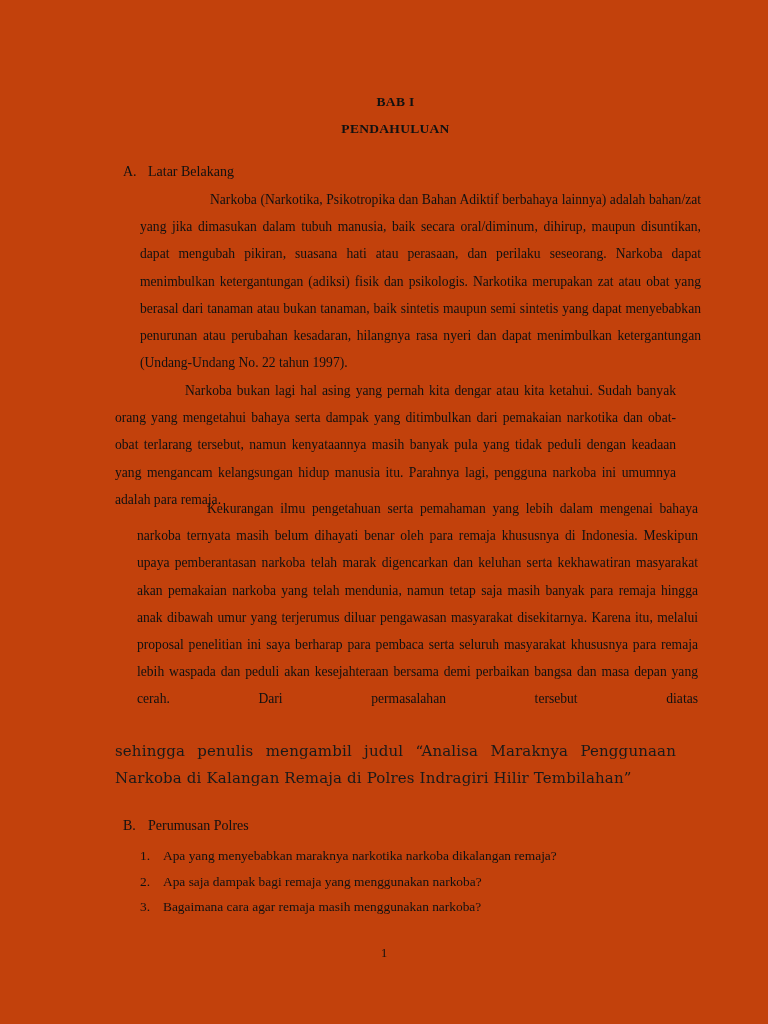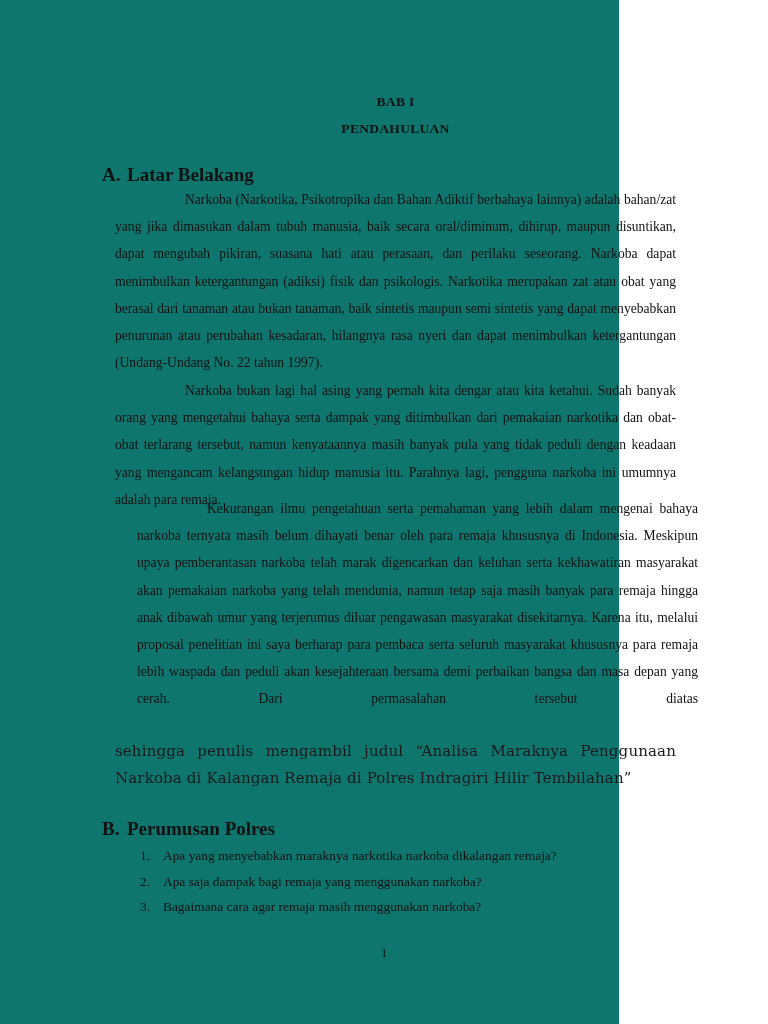--- a/index.html
+++ b/index.html
@@ -12,47 +12,47 @@
     height: 1024px;
     position: relative;
     font-family: "Liberation Serif", "DejaVu Serif", serif;
     color: #111111;
     overflow: hidden;
   }
 
   .page {
     position: absolute;
     left: 0; top: 0;
-    width: 619px;
+    width: 768px;
     height: 1024px;
-    background: #0f766e;
+    background: #c2410c;
   }
 
   
   .chapter-heads {
     position: absolute;
     left: 115px;
     top: 88px;
     width: 561px;
     text-align: center;
   }
   .chapter-line {
     font-weight: bold;
     font-size: 13.5px;
     letter-spacing: 0.3px;
     line-height: 27px;
   }
 
   
   .section-head {
     position: absolute;
-    left: 102px;
+    left: 123px;
     width: 561px;
-    font-weight: bold;
-    font-size: 19px;
+    font-weight: normal;
+    font-size: 14px;
     white-space: nowrap;
   }
   .section-head .letter {
     display: inline-block;
     width: 25px;
   }
 
   
   .body-block {
     position: absolute;
@@ -123,21 +123,21 @@
 
   <div class="chapter-heads">
     <div class="chapter-line">BAB I</div>
     <div class="chapter-line">PENDAHULUAN</div>
   </div>
 
   <div class="section-head" style="top:164px;">
     <span class="letter">A.</span><span>Latar Belakang</span>
   </div>
 
-  <div class="body-block" style="top:186px;">
+  <div class="body-block" style="top:186px;margin-left:25px;">
     <p>Narkoba (Narkotika, Psikotropika dan Bahan Adiktif berbahaya lainnya) adalah bahan/zat yang jika dimasukan dalam tubuh manusia, baik secara oral/diminum, dihirup, maupun disuntikan, dapat mengubah pikiran, suasana hati atau perasaan, dan perilaku seseorang. Narkoba dapat menimbulkan ketergantungan (adiksi) fisik dan psikologis. Narkotika merupakan zat atau obat yang berasal dari tanaman atau bukan tanaman, baik sintetis maupun semi sintetis yang dapat menyebabkan penurunan atau perubahan kesadaran, hilangnya rasa nyeri dan dapat menimbulkan ketergantungan (Undang-Undang No. 22 tahun 1997).</p>
   </div>
 
   <div class="body-block" style="top:377px;">
     <p>Narkoba bukan lagi hal asing yang pernah kita dengar atau kita ketahui. Sudah banyak orang yang mengetahui bahaya serta dampak yang ditimbulkan dari pemakaian narkotika dan obat-obat terlarang tersebut, namun kenyataannya masih banyak pula yang tidak peduli dengan keadaan yang mengancam kelangsungan hidup manusia itu. Parahnya lagi, pengguna narkoba ini umumnya adalah para remaja.</p>
   </div>
 
   <div class="body-block" style="top:495px;margin-left:22px;">
     <p class="justify-all">Kekurangan ilmu pengetahuan serta pemahaman yang lebih dalam mengenai bahaya narkoba ternyata masih belum dihayati benar oleh para remaja khususnya di Indonesia. Meskipun upaya pemberantasan narkoba telah marak digencarkan dan keluhan serta kekhawatiran masyarakat akan pemakaian narkoba yang telah mendunia, namun tetap saja masih banyak para remaja hingga anak dibawah umur yang terjerumus diluar pengawasan masyarakat disekitarnya. Karena itu, melalui proposal penelitian ini saya berharap para pembaca serta seluruh masyarakat khususnya para remaja lebih waspada dan peduli akan kesejahteraan bersama demi perbaikan bangsa dan masa depan yang cerah. Dari permasalahan tersebut diatas</p>
   </div>

